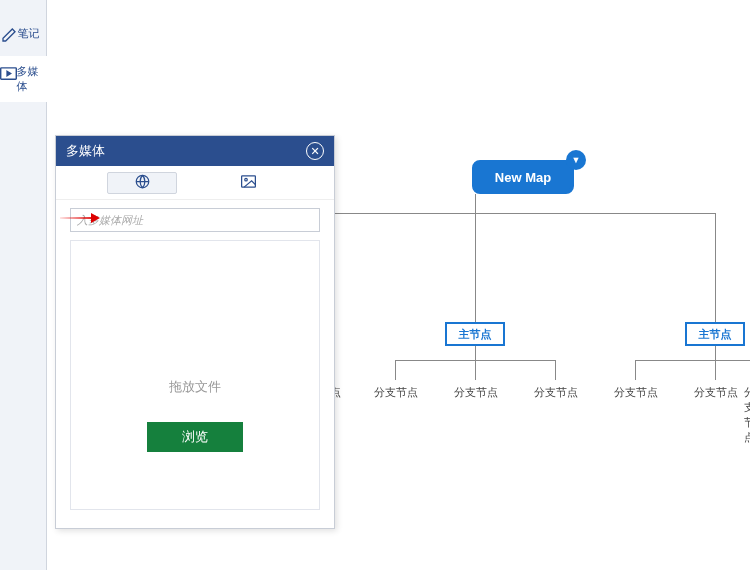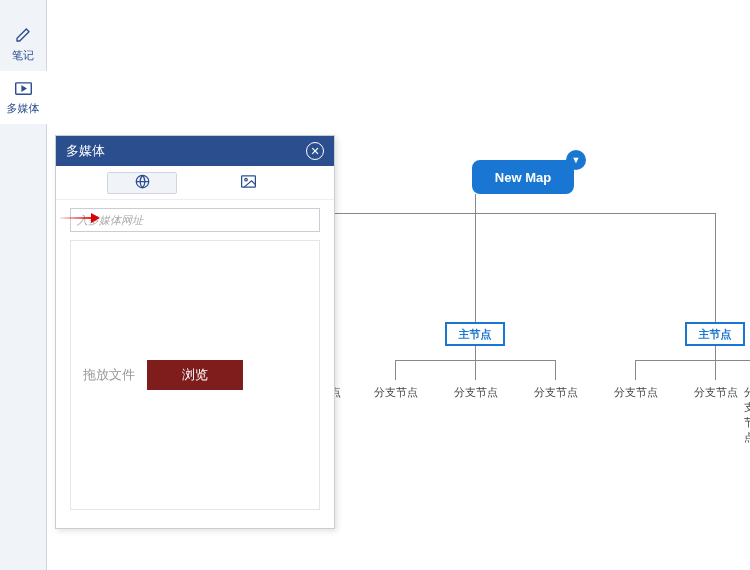--- a/index.html
+++ b/index.html
@@ -1,19 +1,19 @@
 <!DOCTYPE html>
 <html><head>
 <meta charset="utf-8">
 <style>
   * { box-sizing: border-box; margin: 0; padding: 0; }
   body { font-family: "Microsoft YaHei", Arial, sans-serif; font-size: 12px; background: #fff; width: 750px; height: 570px; overflow: hidden; position: relative; }
   
   .sidebar { position: absolute; left: 0; top: 0; width: 47px; height: 570px; background: #f0f3f8; border-right: 1px solid #d0d5de; display: flex; flex-direction: column; align-items: center; padding-top: 18px; }
-  .sidebar-item { width: 47px; display: flex; flex-direction: column; align-items: center; padding: 8px 0; color: #3a5a9a; cursor: pointer; position: relative; }
+  .sidebar-item { width: 47px; display: flex; flex-direction: row; padding: 8px 0; color: #3a5a9a; cursor: pointer; position: relative; }
   .sidebar-item.active { background: #fff; }
   .sidebar-item.active::after { content:""; position:absolute; right:-8px; top:50%; transform:translateY(-50%); border-left:8px solid #2b4e8e; border-top:6px solid transparent; border-bottom:6px solid transparent; }
   .sidebar-item .icon { width:18px; height:18px; display:flex; align-items:center; justify-content:center; color:#2b4e8e; margin-bottom:4px; }
   .sidebar-item span { font-size:11px; color:#2b4e8e; }
   
   .canvas { position:absolute; left:47px; top:0; right:0; bottom:0; background:#fff; }
   
   .root-node { position:absolute; left:425px; top:160px; width:102px; height:34px; border:3px solid #1976d2; border-radius:8px; background:#1976d2; color:#fff; display:flex; align-items:center; justify-content:center; font-weight:bold; font-size:13px; }
   .root-handle { position:absolute; right:-15px; top:-13px; width:20px; height:20px; border-radius:50%; background:#1976d2; display:flex; align-items:center; justify-content:center; color:#fff; font-size:9px; }
   
@@ -24,23 +24,23 @@
   
   .panel { position:absolute; left:55px; top:135px; width:280px; background:#fff; border:1px solid #c8cdd6; box-shadow:2px 2px 6px rgba(0,0,0,0.12); }
   .panel-header { height:30px; background:#2b4e8e; color:#fff; display:flex; align-items:center; justify-content:space-between; padding:0 10px; font-size:13px; }
   .panel-close { width:18px; height:18px; border:1.5px solid #fff; border-radius:50%; display:flex; align-items:center; justify-content:center; cursor:pointer; font-size:11px; line-height:1; }
   .tabs { display:flex; height:34px; align-items:center; justify-content:center; gap:36px; border-bottom:1px solid #eee; }
   .tab { width:70px; height:22px; display:flex; align-items:center; justify-content:center; cursor:pointer; color:#2b4e8e; border-radius:2px; }
   .tab.active { background:#f0f3f8; border:1px solid #d0d5de; }
   .panel-body { padding:8px 14px 18px; }
   .url-input { width:100%; height:24px; border:1px solid #c8cdd6; padding:0 6px; font-size:11px; color:#999; font-style:italic; }
   .url-input::placeholder { color:#aaa; font-style:italic; }
-  .drop-area { margin-top:8px; height:270px; border:1px solid #e2e5ec; display:flex; flex-direction:row; align-items:center; justify-content:flex-start; gap:12px; }
+  .drop-area { margin-top:8px; height:270px; border:1px solid #e2e5ec; display:flex; flex-direction:column; align-items:center; justify-content:space-between; gap:12px; }
   .drop-label { color:#999; font-size:13px; }
-  .browse-btn { width:96px; height:30px; background:#7f1d1d; color:#fff; border:none; font-size:13px; cursor:pointer; }
+  .browse-btn { width:96px; height:30px; background:#15803d; color:#fff; border:none; font-size:13px; cursor:pointer; }
   
   .arrow { position:absolute; left:60px; top:217px; width:38px; height:2px; background:linear-gradient(to right, rgba(255,0,0,0.1), #d00); }
   .arrow::after { content:""; position:absolute; right:-2px; top:-4px; border-left:9px solid #d00; border-top:5px solid transparent; border-bottom:5px solid transparent; }
 </style>
 </head>
 <body>
 
 <div class="sidebar">
   <div class="sidebar-item">
     <div class="icon">

